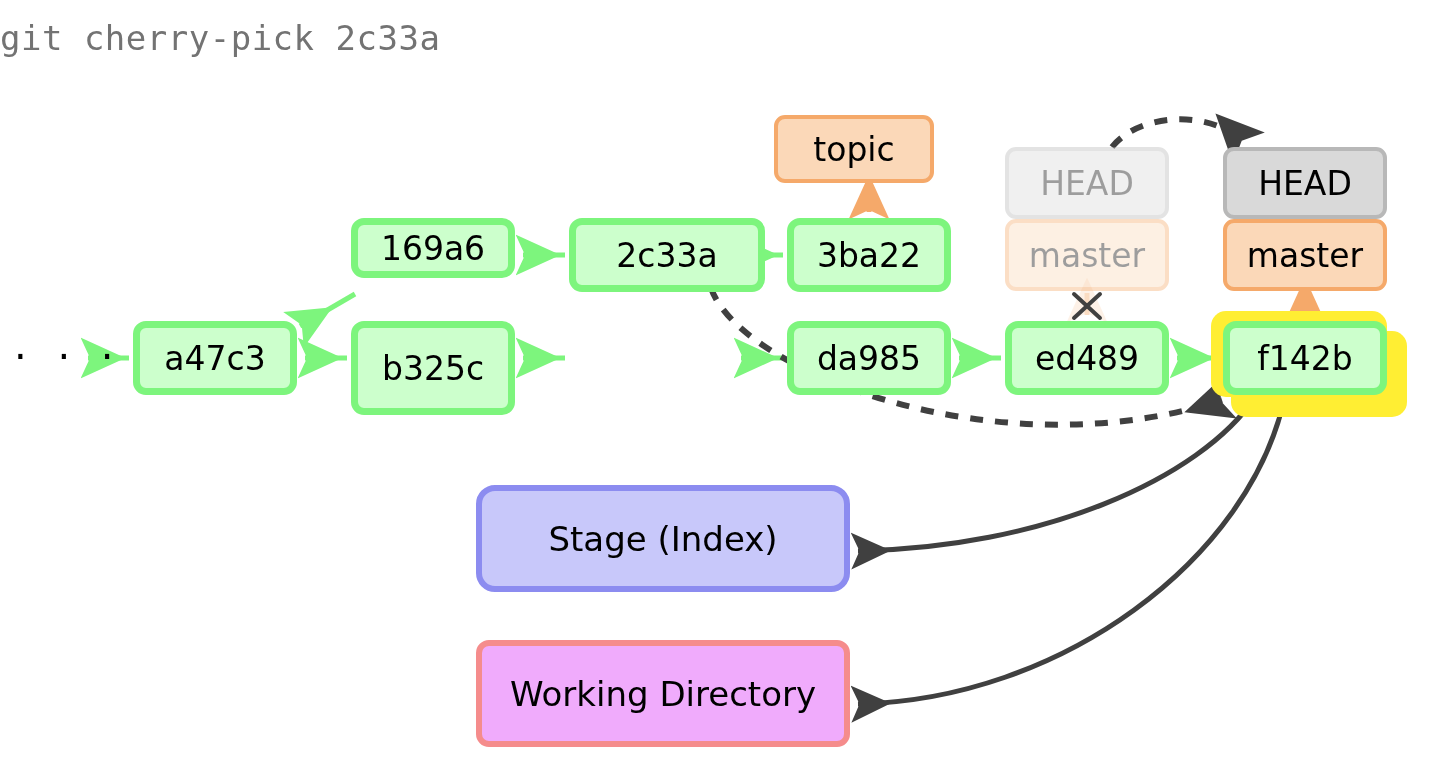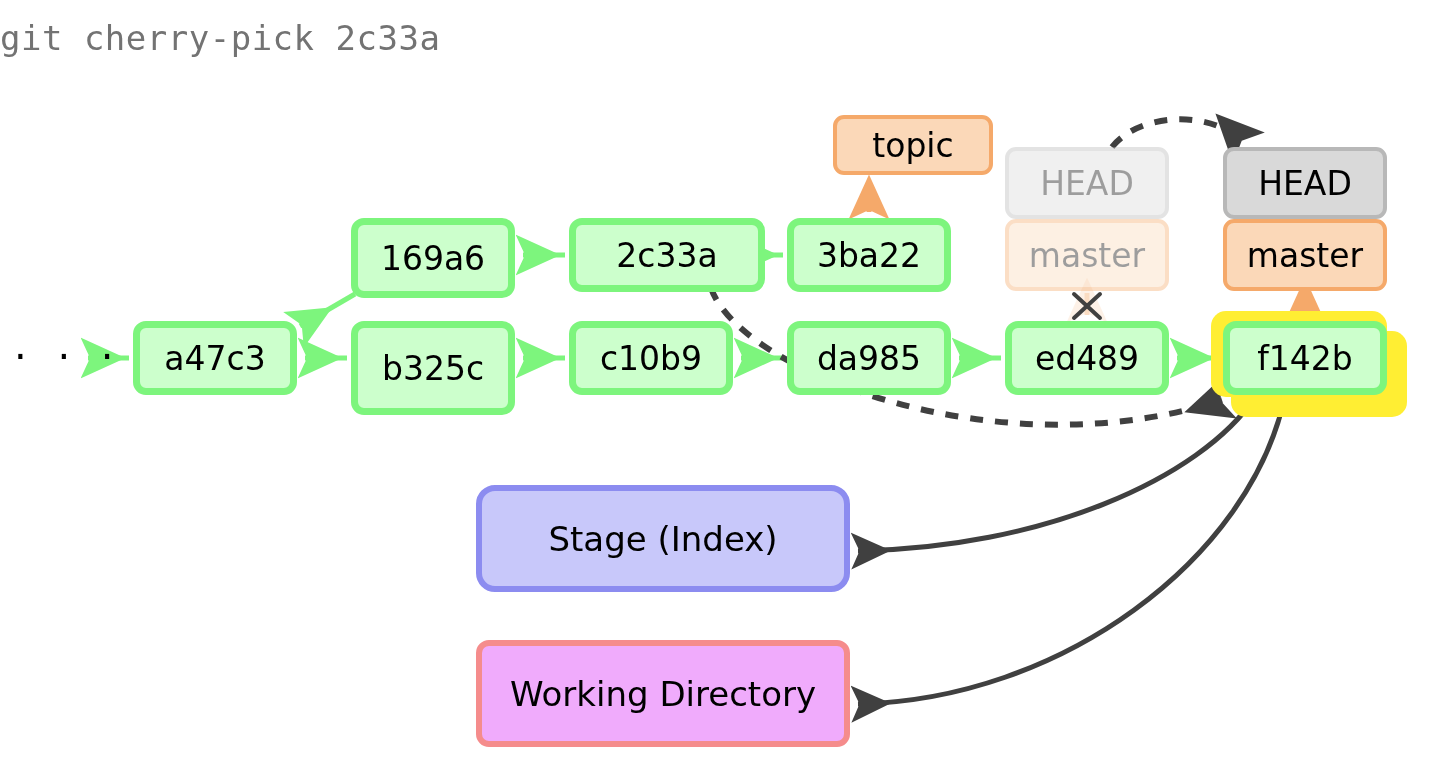--- a/index.html
+++ b/index.html
@@ -164,44 +164,41 @@
 
   <div class="highlight" style="left:1211px; top:311px; width:176px; height:86px;"></div>
   <div class="highlight" style="left:1231px; top:331px; width:176px; height:86px;"></div>
 
   <div class="node commit" style="left:133px; top:321px; width:164px; height:74px;">
     <span>a47c3</span>
   </div>
   <div class="node commit" style="left:351px; top:321px; width:164px; height:94px;">
     <span>b325c</span>
   </div>
-  <div class="node commit" style="left:569px; top:321px; width:164px; height:74px;">
-    <span>c10b9</span>
-  </div>
   <div class="node commit" style="left:787px; top:321px; width:164px; height:74px;">
     <span>da985</span>
   </div>
   <div class="node commit" style="left:1005px; top:321px; width:164px; height:74px;">
     <span>ed489</span>
   </div>
   <div class="node commit" style="left:1223px; top:321px; width:164px; height:74px;">
     <span>f142b</span>
   </div>
 
-  <div class="node commit" style="left:351px; top:218px; width:164px; height:80px;">
+  <div class="node commit" style="left:351px; top:218px; width:164px; height:60px;">
     <span>169a6</span>
   </div>
   <div class="node commit" style="left:569px; top:218px; width:196px; height:74px;">
     <span>2c33a</span>
   </div>
   <div class="node commit" style="left:787px; top:218px; width:164px; height:74px;">
     <span>3ba22</span>
   </div>
 
-  <div class="node ref-branch" style="left:833px; top:115px; width:160px; height:60px;">
+  <div class="node ref-branch" style="left:774px; top:115px; width:160px; height:68px;">
     <span>topic</span>
   </div>
 
   <div class="node ref-head faded" style="left:1005px; top:147px; width:164px; height:72px;">
     <span>HEAD</span>
   </div>
   <div class="node ref-branch faded" style="left:1005px; top:219px; width:164px; height:72px;">
     <span>master</span>
   </div>
 

